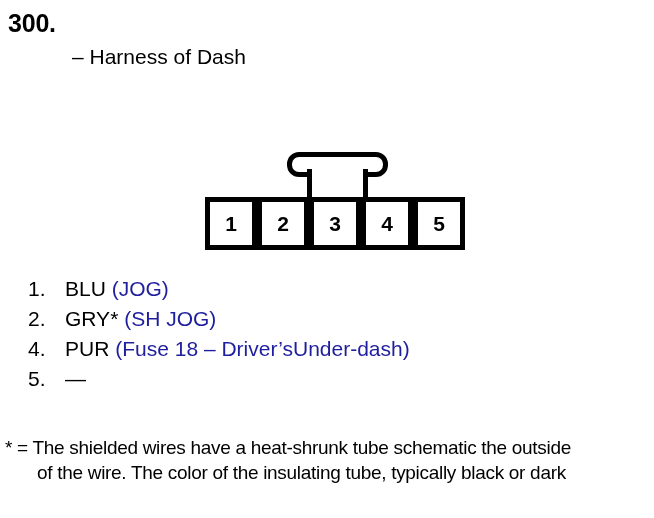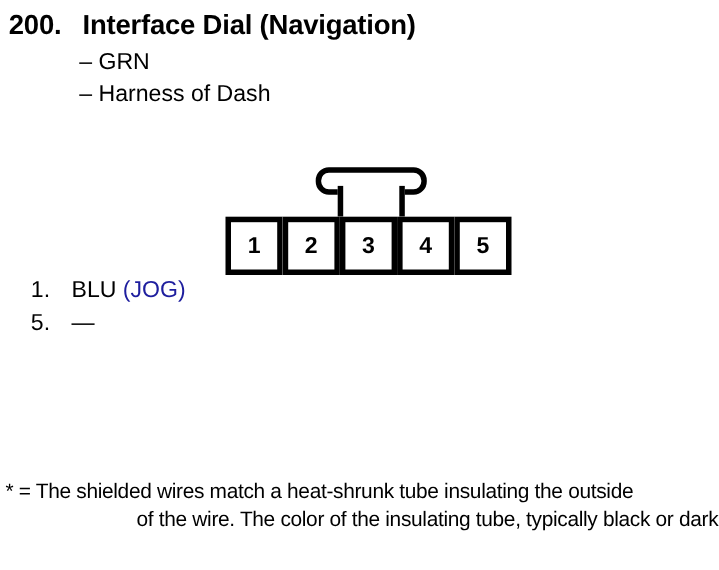--- a/index.html
+++ b/index.html
@@ -74,69 +74,69 @@
     align-items: center;
     justify-content: center;
     font-size: 21px;
     font-weight: bold;
   }
 
   
   .pin-list {
     position: absolute;
     left: 28px;
-    top: 249px;
+    top: 274px;
     font-size: 21px;
     line-height: 30px;
   }
   .pin-num { display: inline-block; width: 37px; }
   .blue { color: #1e1e9e; }
 
   
   .footnote {
     position: absolute;
     left: 5px;
     top: 436px;
     width: 648px;
     font-size: 19px;
     line-height: 24.5px;
     letter-spacing: -0.3px;
   }
-  .fn-cont { padding-left: 32px; text-align: right; }
+  .fn-cont { padding-left: 32px; }
 </style>
 </head>
 <body>
 
 <div class="page">
 
   <div class="title-row">
-    <span class="title-num">200.</span>
-    <span>Interface Dial (Navigation)</span>
+    <span class="title-num">300.</span>
   </div>
 
   <div class="details">
-    <div>– GRN</div>
     <div>– Harness of Dash</div>
   </div>
 
   <div>
     <div class="tab-bar"></div>
     <div class="tab-neck"></div>
     <div class="conn-body">
       <div class="conn-cell">1</div>
       <div class="conn-cell">2</div>
       <div class="conn-cell">3</div>
       <div class="conn-cell">4</div>
       <div class="conn-cell">5</div>
     </div>
   </div>
 
   <div class="pin-list">
     <div><span class="pin-num">1.</span><span>BLU</span> <span class="blue">(JOG)</span></div>
+    <div><span class="pin-num">2.</span><span>GRY*</span> <span class="blue">(SH JOG)</span></div>
+    <div><span class="pin-num">4.</span><span>PUR</span> <span class="blue">(Fuse 18 – Driver’sUnder-dash)</span></div>
     <div><span class="pin-num">5.</span><span>—</span> <span class="blue"></span></div>
   </div>
 
   <div class="footnote">
-    <div><span>* = </span><span>The shielded wires match a heat-shrunk tube insulating the outside</span></div>
+    <div><span>* = </span><span>The shielded wires have a heat-shrunk tube schematic the outside</span></div>
     <div class="fn-cont">of the wire. The color of the insulating tube, typically black or dark</div>
   </div>
 
 </div>
 
 </body></html>

